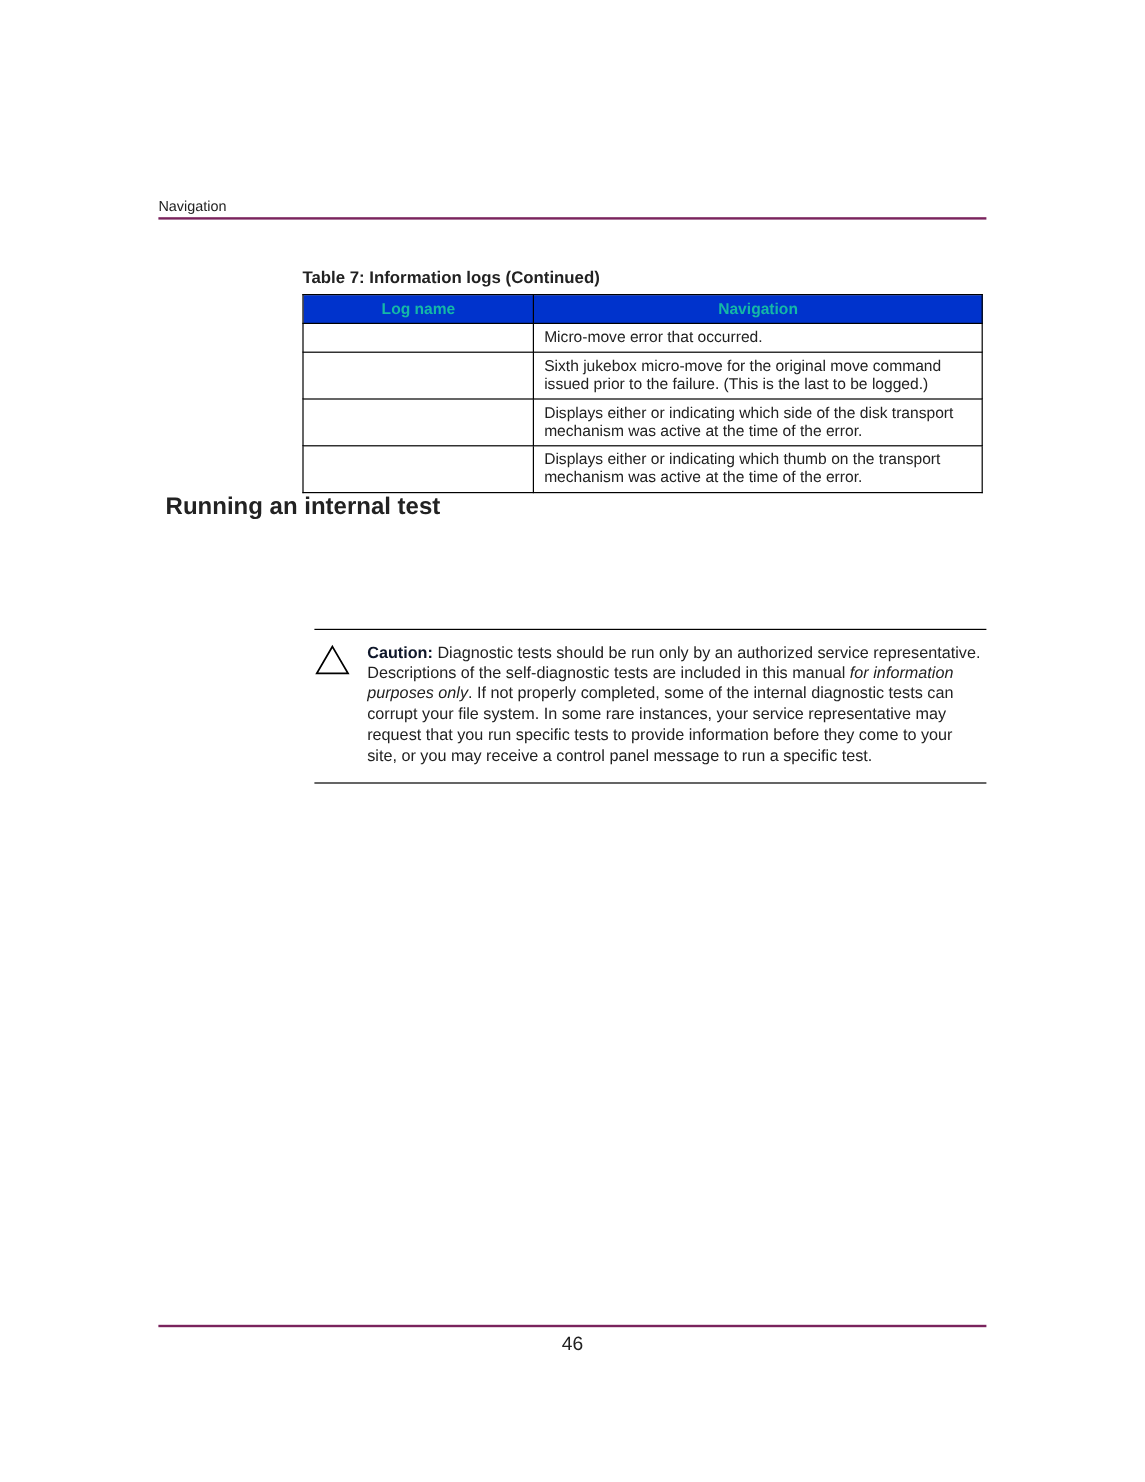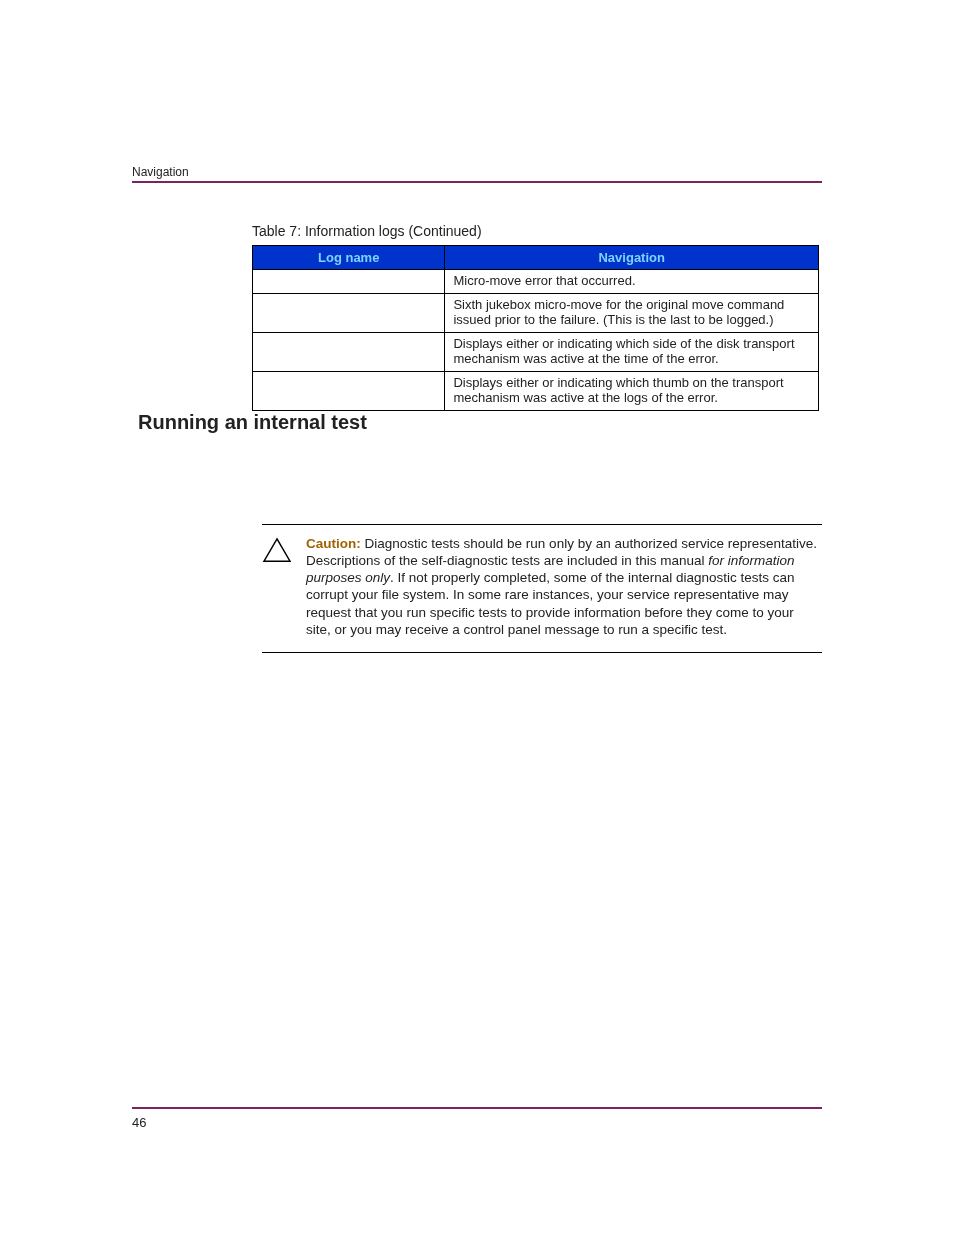--- a/index.html
+++ b/index.html
@@ -18,35 +18,35 @@
     right: 132px;
     bottom: 105px;
   }
   .header-label {
     font-size: 12px;
     margin-bottom: 2px;
   }
   .rule-purple { border: 0; border-top: 2px solid #7a235d; }
   .rule-thin { border: 0; border-top: 1px solid #000; }
   .table-caption {
-    font-weight: normal;
+    font-weight: bold;
     font-size: 14px;
     margin-top: 40px;
     margin-left: 120px;
     margin-bottom: 6px;
   }
   table.info {
     width: 567px;
     margin-left: 120px;
     border-collapse: collapse;
     font-size: 13px;
   }
   table.info th {
     background: #0033cc;
-    color: #7dd3fc;
+    color: #14b8a6;
     font-weight: bold;
     text-align: center;
     padding: 4px 6px;
     border: 1px solid #000;
   }
   table.info td {
     border: 1px solid #000;
     padding: 4px 8px;
     vertical-align: top;
     line-height: 1.15;
@@ -71,35 +71,35 @@
   .caution-icon {
     flex: 0 0 30px;
     height: 26px;
     margin-top: 2px;
   }
   .caution-text {
     font-size: 13.5px;
     line-height: 1.28;
   }
   .caution-label {
-    color: #a16207;
+    color: #0f172a;
     font-weight: bold;
     margin-top: 28px;
   }
   .italic { font-style: italic; }
   .footer {
     position: absolute;
     bottom: 0;
     left: 0;
     right: 0;
   }
   .footer-row {
     display: flex;
-    justify-content: space-between;
-    font-size: 13px;
+    justify-content: center;
+    font-size: 16px;
     margin-top: 6px;
   }
 </style>
 </head>
 <body>
 
 <div class="page">
   <div class="header-label">Navigation</div>
   <hr class="rule-purple">
 
@@ -120,21 +120,21 @@
       <tr>
         <td class="log"></td>
         <td>Sixth jukebox micro-move for the original move command issued prior to the failure. (This is the last to be logged.)</td>
       </tr>
       <tr>
         <td class="log"></td>
         <td>Displays either       or           indicating which side of the disk transport mechanism was active at the time of the error.</td>
       </tr>
       <tr>
         <td class="log"></td>
-        <td>Displays either       or           indicating which thumb on the transport mechanism was active at the logs of the error.</td>
+        <td>Displays either       or           indicating which thumb on the transport mechanism was active at the time of the error.</td>
       </tr>
     </tbody>
   </table>
 
   <div class="section-heading">Running an internal test</div>
 
   <div class="caution-block">
     <hr class="rule-thin">
     <div class="caution-body">
       <svg class="caution-icon" viewBox="0 0 32 28">

